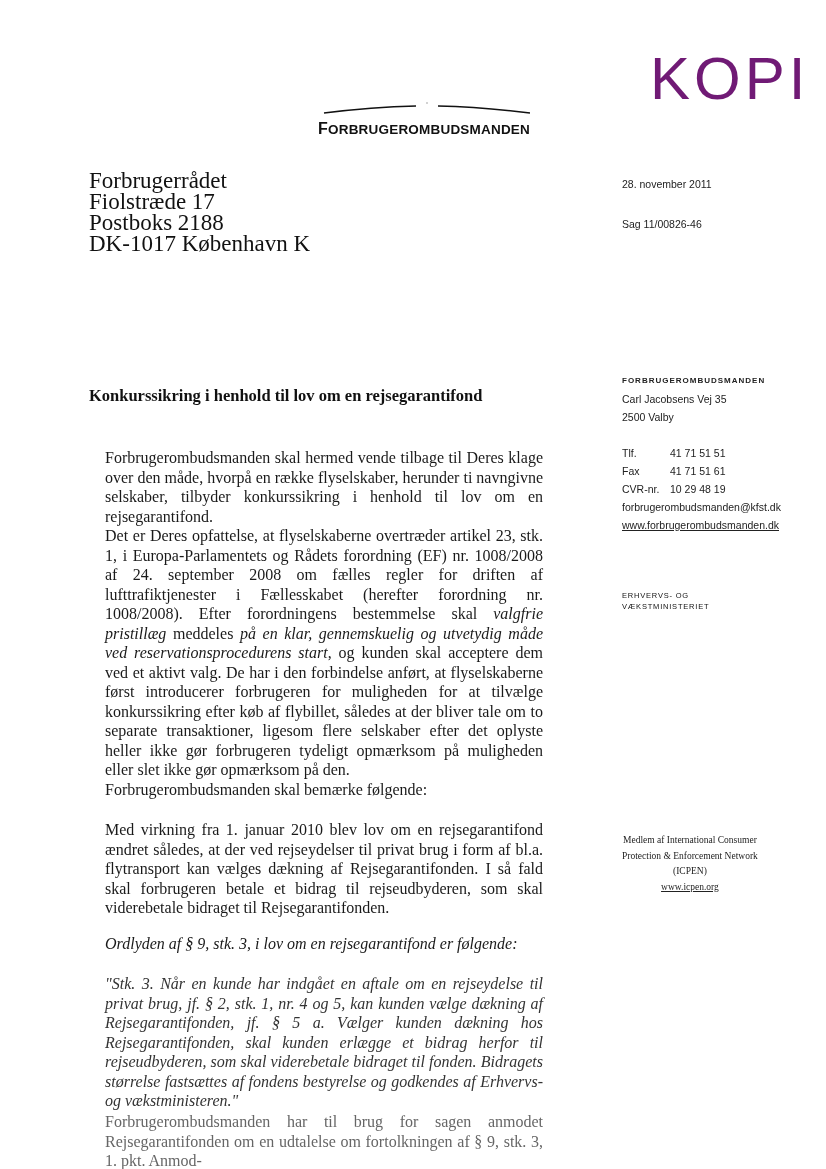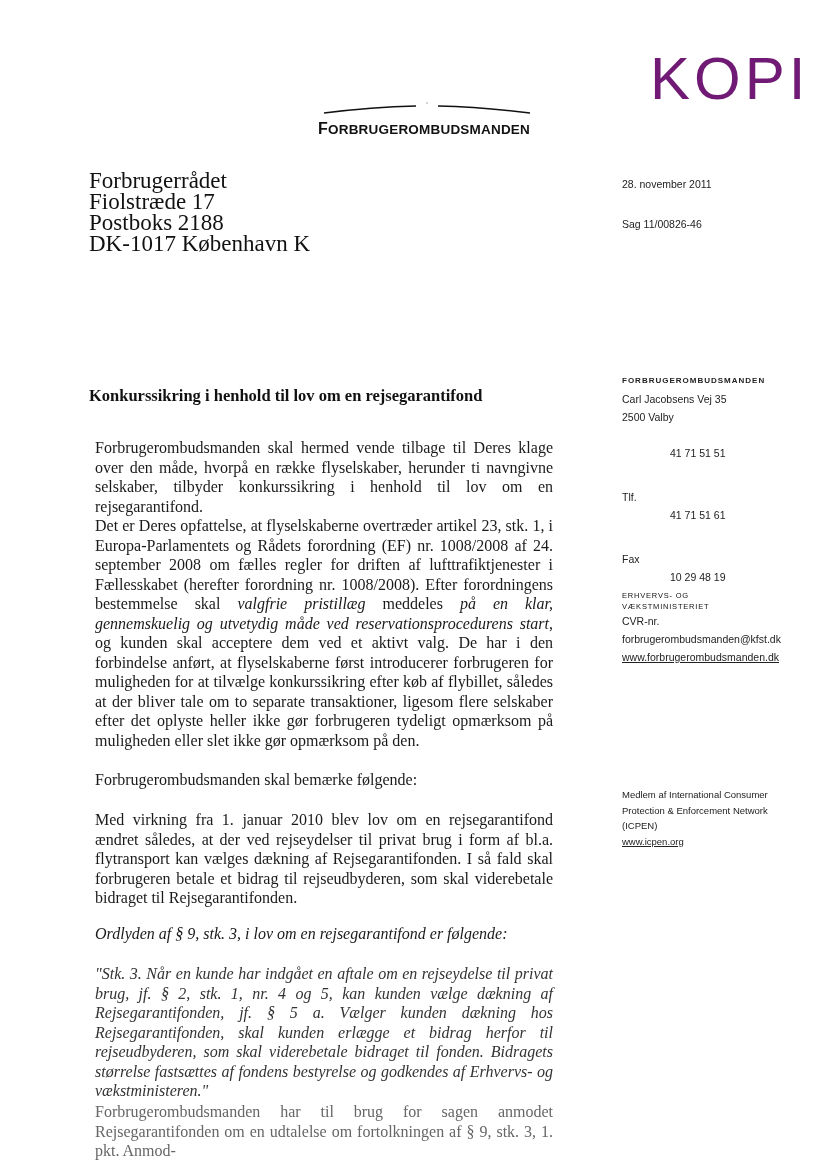--- a/index.html
+++ b/index.html
@@ -13,29 +13,29 @@
     .logo-name .big { font-size:16px; }
 
     .recipient { left:89px; top:170px; font-size:23px; line-height:21px; }
     .recipient div { white-space:nowrap; }
 
     .meta { left:622px; font-size:10.5px; font-family:"Liberation Sans", sans-serif; color:#222; }
 
     .sidebar { left:622px; font-family:"Liberation Sans", sans-serif; font-size:10.5px; color:#222; line-height:18px; }
     .sidebar .org { font-weight:bold; font-size:8px; letter-spacing:1px; }
     .sidebar .row { display:flex; }
-    .sidebar .lbl { width:48px;margin-top:44px; }
+    .sidebar .lbl { width:48px; }
     .sidebar a, .link { color:#222; text-decoration:underline; }
     .ministry { left:622px; top:590px; font-family:"Liberation Sans", sans-serif; font-weight:normal; font-size:7.5px; letter-spacing:0.8px; line-height:11px; color:#111; }
-    .icpen { left:622px; top:787px; font-family:Liberation Sans, sans-serif; font-size:9.5px; line-height:15.5px; color:#222; }
+    .icpen { left:622px; top:833px; font-family:Liberation Serif, serif; font-size:9.5px; line-height:15.5px; color:#222;text-align:center; }
 
     .title { left:89px; top:386px; font-size:16.5px; font-weight:bold; white-space:nowrap;text-align:center; }
 
     .body { left:89px; width:470px; font-size:16px; line-height:19.5px; text-align:justify; color:#1a1a1a; }
-    .body p { margin:6px; }
+    .body p { margin:16px; }
     .quote { font-style:italic; color:#333; }
     .faded { color:#666; }
   </style>
 </head>
 <body>
 
 <div class="abs stamp">KOPI</div>
 
 <svg class="abs logo-lines" viewBox="0 0 210 16">
   <path d="M2 13 Q50 7 94 6" stroke="#111" stroke-width="1.4" fill="none"></path>

